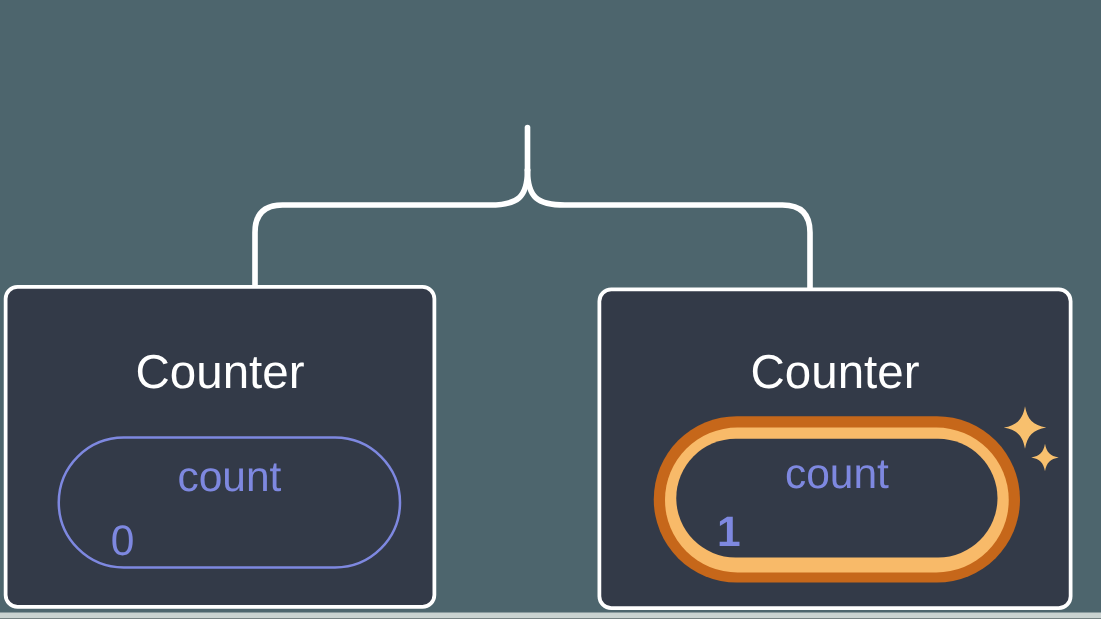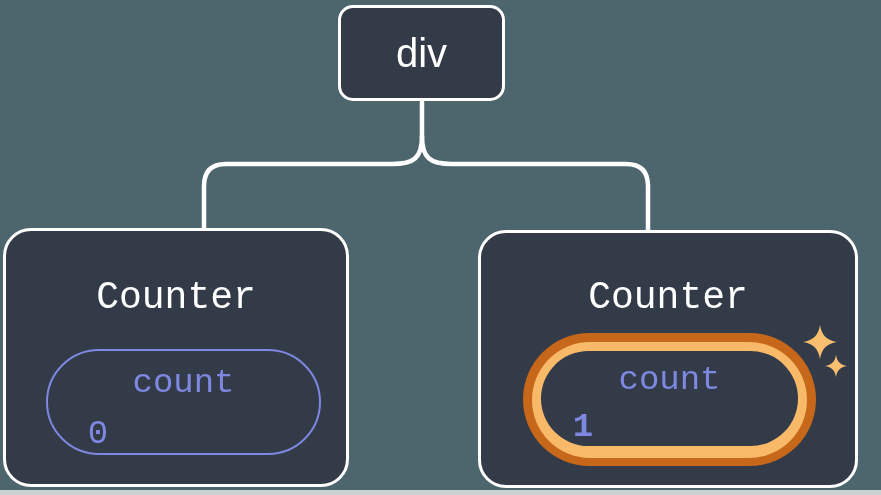--- a/index.html
+++ b/index.html
@@ -53,22 +53,21 @@
     justify-content: center;
     color: var(--title-text);
     font-size: 40px;
     font-weight: 500;
   }
 
   .card {
     position: absolute;
     background: var(--node-bg);
     border: 3px solid var(--node-border);
-    border-radius: 28px;
-    font-family: Liberation Mono, monospace;
+    border-radius: 11px;
   }
   .card-left  { left: 3px;   top: 228px; width: 346px; height: 259px; }
   .card-right { left: 478px; top: 230px; width: 380px; height: 258px; }
 
   .card-title {
     position: absolute;
     left: 0; right: 0;
     text-align: center;
     color: var(--title-text);
     font-size: 38px;
@@ -161,23 +160,20 @@
 <body>
 
 <div class="canvas">
 
   <svg class="connectors" viewBox="0 0 881 495" xmlns="http://www.w3.org/2000/svg">
     <path d="M422 102 L422 136"></path>
     <path d="M422 136 C422 158 414 164 392 164 L226 164 Q204 164 204 186 L204 229"></path>
     <path d="M422 136 C422 158 430 164 452 164 L626 164 Q648 164 648 186 L648 232"></path>
   </svg>
 
-  <div class="node-root">
-    <span>div</span>
-  </div>
 
   <section class="card card-left">
     <h2 class="card-title">Counter</h2>
     <div class="pill pill-plain">
       <span class="pill-key">count</span>
       <span class="pill-divider"></span>
       <span class="pill-value">0</span>
     </div>
   </section>
 

